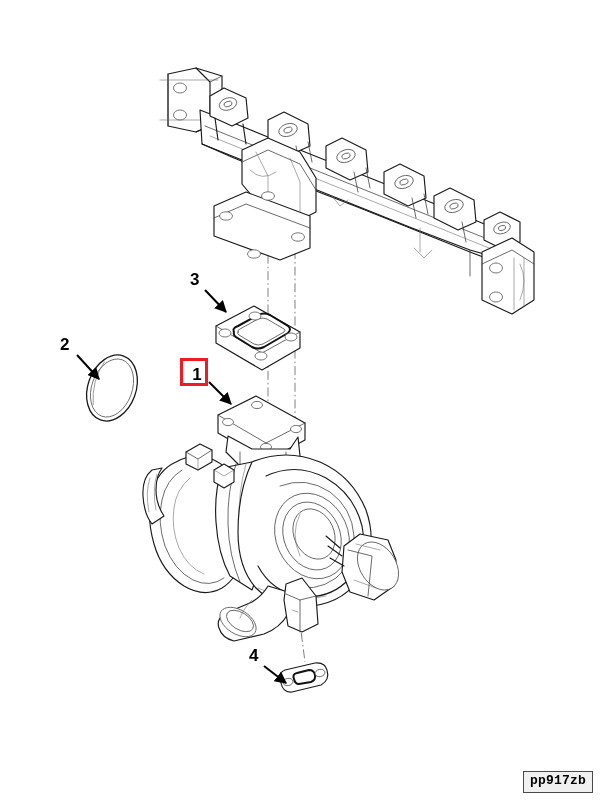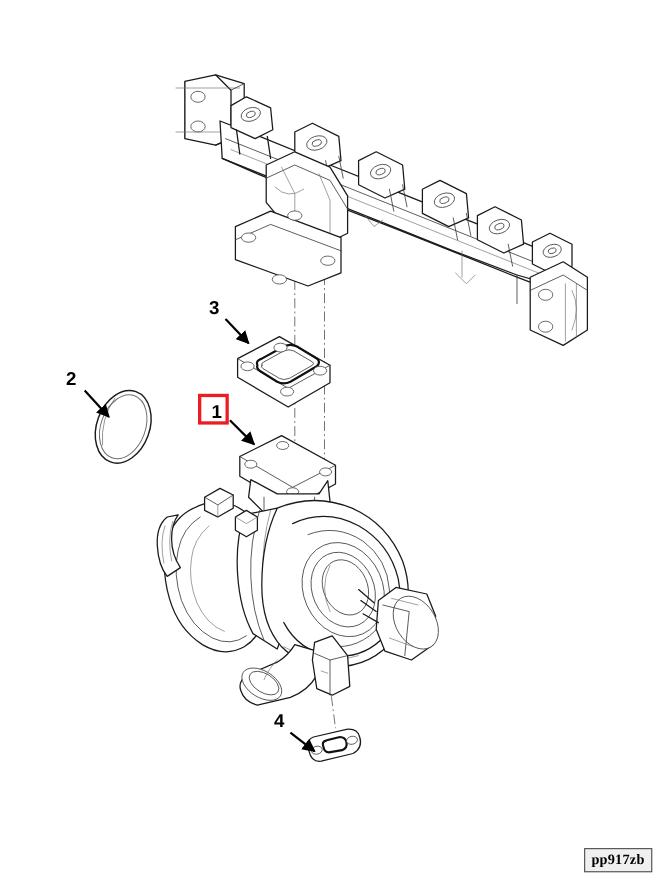--- a/index.html
+++ b/index.html
@@ -64,21 +64,21 @@
     font-weight: bold;
     color: #000000;
   }
   #figure-code-badge {
     position: absolute;
     right: 7px;
     bottom: 7px;
     padding: 2px 6px 3px 6px;
     background: #f0f0f0;
     border: 1px solid #4a4a4a;
-    font-family: Liberation Serif, serif;
+    font-family: Liberation Mono, monospace;
     font-size: 13px;
     font-weight: bold;
     color: #000000;
     letter-spacing: 0.2px;
     line-height: 1.15;
   }
 </style>
 </head>
 <body>
 

